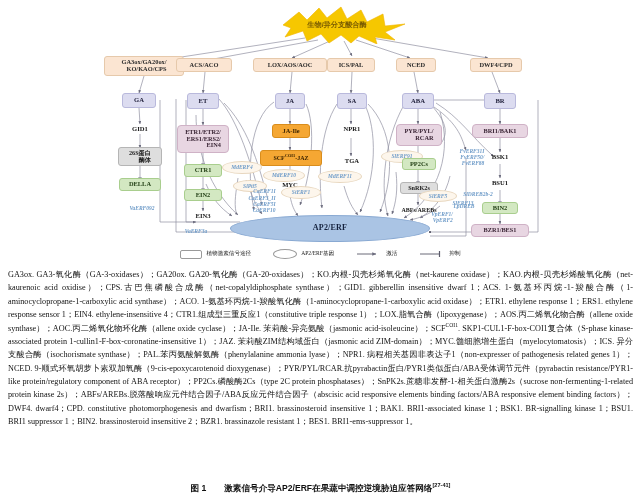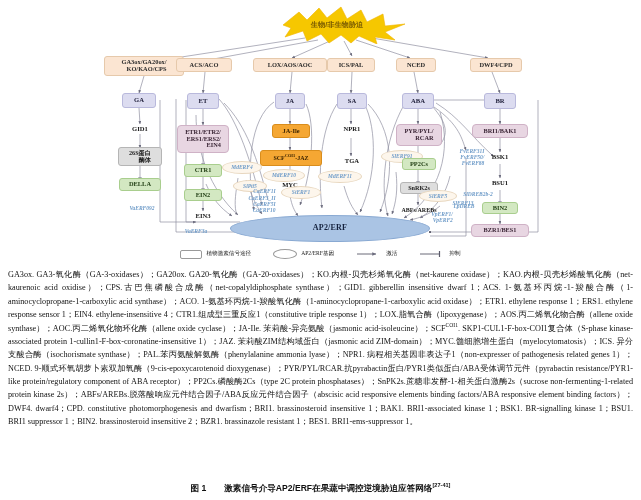--- a/index.html
+++ b/index.html
@@ -279,21 +279,21 @@
       <path d="M450,176 C446,194 436,208 420,218" marker-end="url(#arw)"></path>
       <path d="M440,206 C430,214 420,218 410,220" marker-end="url(#arw)"></path>
       <path d="M238,178 C236,192 234,202 236,212"></path>
     </g>
   </svg>
 
   <div id="burst" style="left:263px; top:6px; width:148px; height:38px;">
     <svg width="148" height="38" viewBox="0 0 148 38" style="position:absolute;left:0;top:0;">
       <polygon points="20,19 36,6 44,14 56,2 64,12 78,1 84,13 98,4 104,16 120,8 122,20 142,18 122,26 132,34 112,31 114,38 96,30 88,37 78,29 66,37 58,28 44,35 40,25 22,31 28,22" fill="#f6c700" stroke="#f0b400" stroke-width="0.6"></polygon>
     </svg>
-    <span class="burst-label">生物/非生物胁迫</span>
+    <span class="burst-label">生物/异分支酸合酶</span>
   </div>
 
   <div class="node n-enzyme" style="left:104px; top:56px; width:80px; height:20px;">GA3ox/GA20ox/
 KO/KAO/CPS</div>
   <div class="node n-hormone" style="left:122px; top:93px; width:34px; height:15px;">GA</div>
   <div class="node n-plain" style="left:120px; top:124px; width:40px; height:11px;">GID1</div>
   <div class="node n-grey" style="left:118px; top:147px; width:44px; height:19px;">26S蛋白
 酶体</div>
   <div class="node n-green" style="left:119px; top:178px; width:42px; height:13px;">DELLA</div>
   <div class="node n-gene nobox" style="left:114px; top:203px; width:56px; height:11px;">VaERF092</div>

